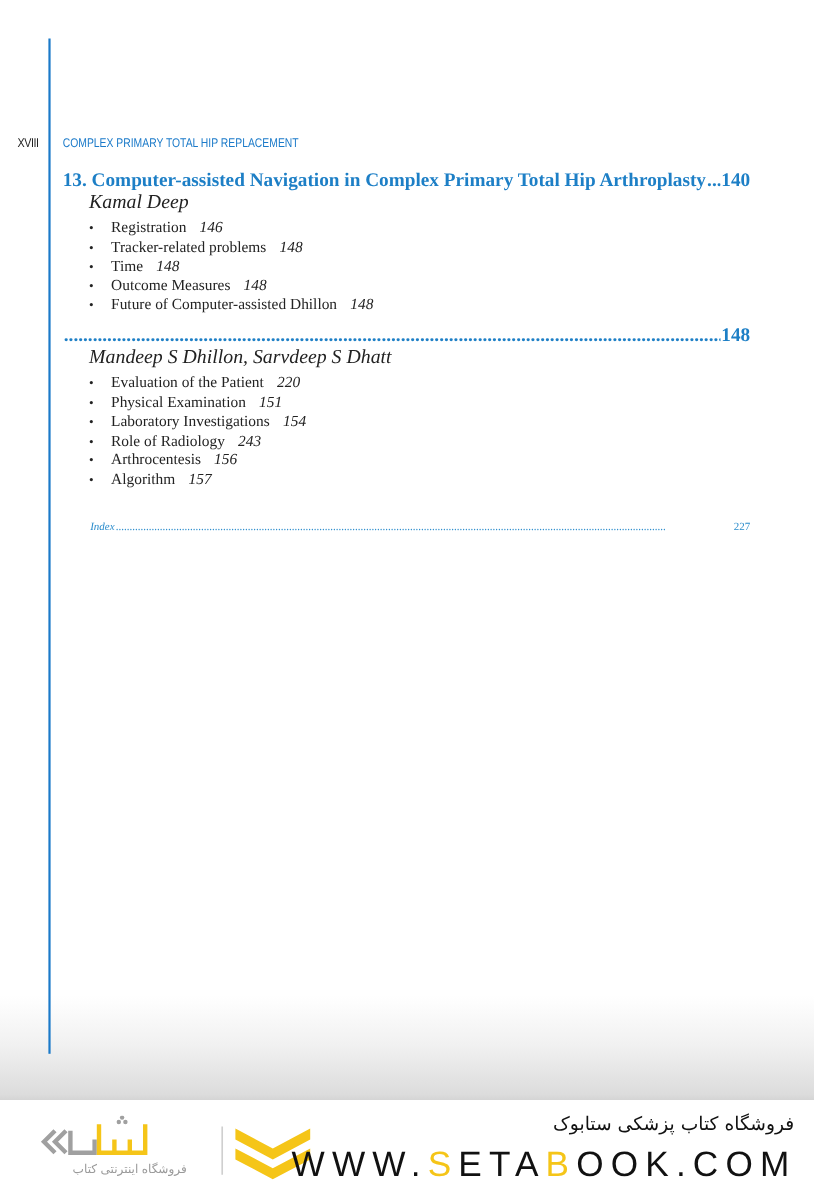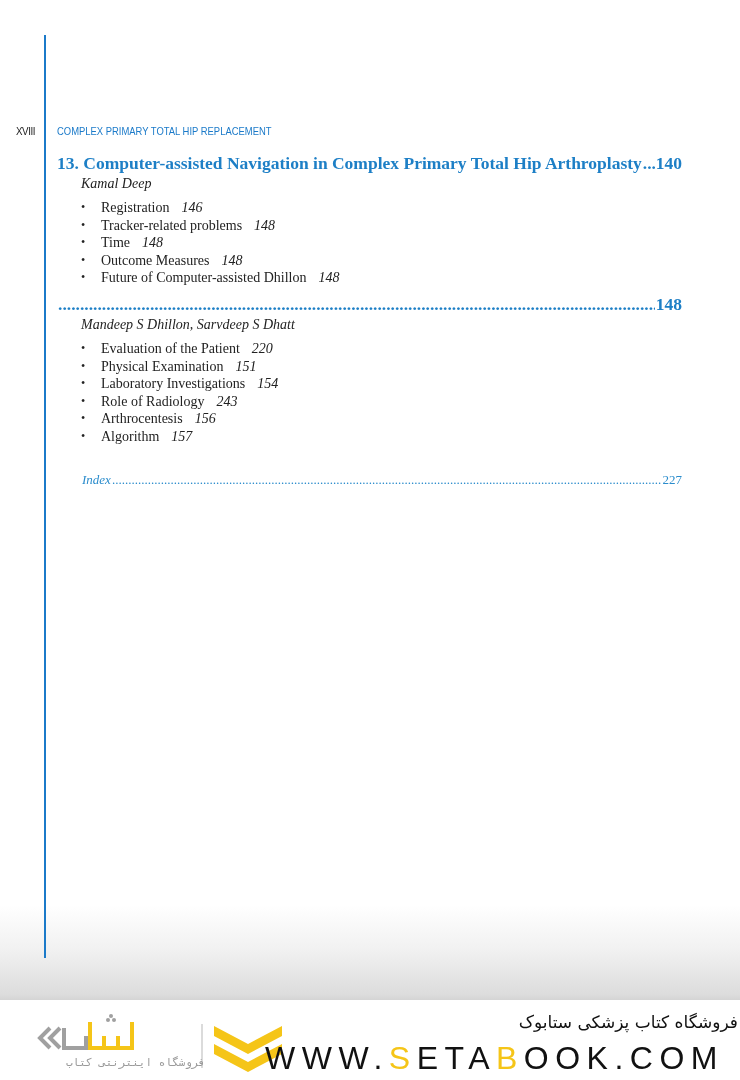--- a/index.html
+++ b/index.html
@@ -40,55 +40,55 @@
     }
     .chapter-title .t { flex: 0 0 auto; }
     .leader {
       flex: 1 1 auto; overflow: hidden; white-space: nowrap; margin: 0 1px;
     }
     .leader::after {
       content: "........................................................................................................................................................................................................";
     }
     .chapter-title .pg { flex: 0 0 auto; }
     .authors {
-      margin-left: 24px; font-style: italic; color: #222; font-size: 14px; line-height: 19px;
+      margin-left: 24px; font-style: italic; color: #222; font-size: 18px; line-height: 19px;
     }
     ul.topics {
       list-style: none; margin: 6px 0 0 24px; padding: 0;
     }
     ul.topics li {
       font-size: 14px; line-height: 17.5px; color: #222; position: relative; padding-left: 20px;
       white-space: nowrap;
     }
     ul.topics li .bullet {
       position: absolute; left: 0; top: 0; font-size: 12px;
     }
     ul.topics li .pn { font-style: italic; margin-left: 12px; }
     .index-line {
       position: absolute; left: 82px; top: 470px; width: 600px;
       display: flex; align-items: flex-end;
-      color: #2a8ccc; font-size: 13px; line-height: 20px; white-space: nowrap;
+      color: #2a8ccc; font-size: 10px; line-height: 20px; white-space: nowrap;
     }
     .index-line .t { font-style: italic; flex: 0 0 auto; }
     .index-line .pg { flex: 0 0 auto; }
     .index-line .leader { margin: 0 1px; }
 
     
     .footer {
       position: absolute; left: 0; top: 1000px; width: 740px; height: 80px; background: #ffffff;
     }
     .logo {
       position: absolute; left: 36px; top: 14px; width: 250px; height: 60px;
     }
     .logo-fa-text {
-      position: absolute; left: 30px; top: 42px; font-family: Liberation Mono, monospace;
+      position: absolute; left: 30px; top: 42px; font-family: Liberation Sans, sans-serif;
       font-size: 11px; color: #9a9a9a; direction: rtl;
     }
     .store-name {
-      position: absolute; right: 2px; top: 12px; font-family: "DejaVu Sans", sans-serif;
+      position: absolute; right: 18px; top: 12px; font-family: "DejaVu Sans", sans-serif;
       font-size: 17px; color: #111; direction: rtl; white-space: nowrap;
     }
     .site-url {
       position: absolute; right: 16px; top: 40px; font-family: "Liberation Sans", sans-serif;
       font-size: 32px; letter-spacing: 6.5px; color: #111; white-space: nowrap;
     }
     .site-url .hl { color: #f5c518; }
   </style>
 </head>
 <body>

